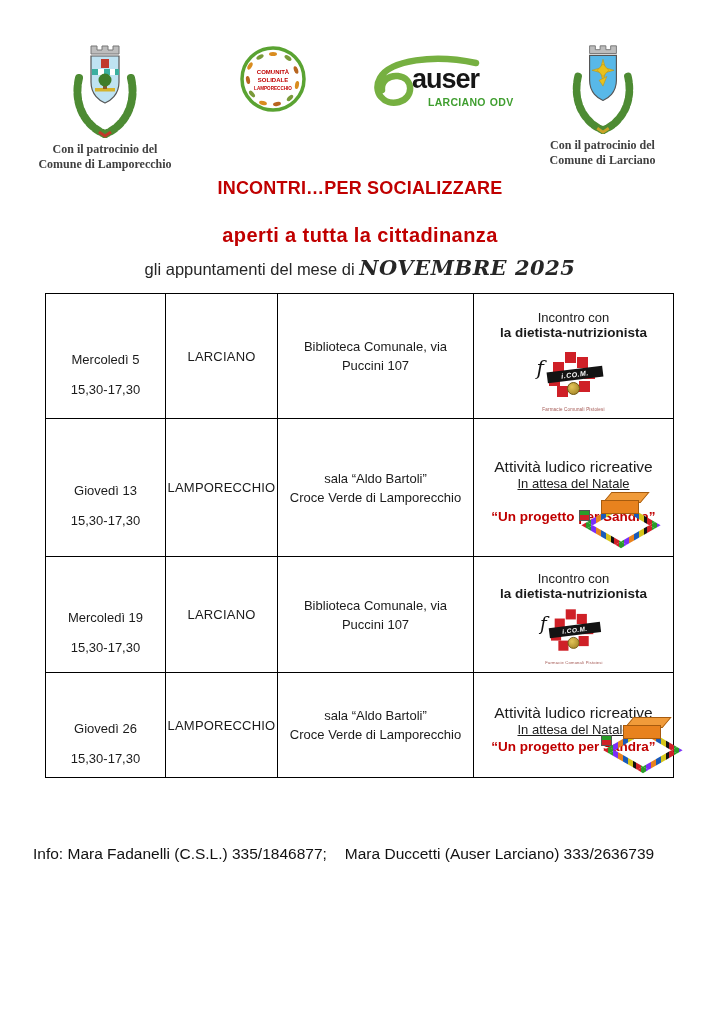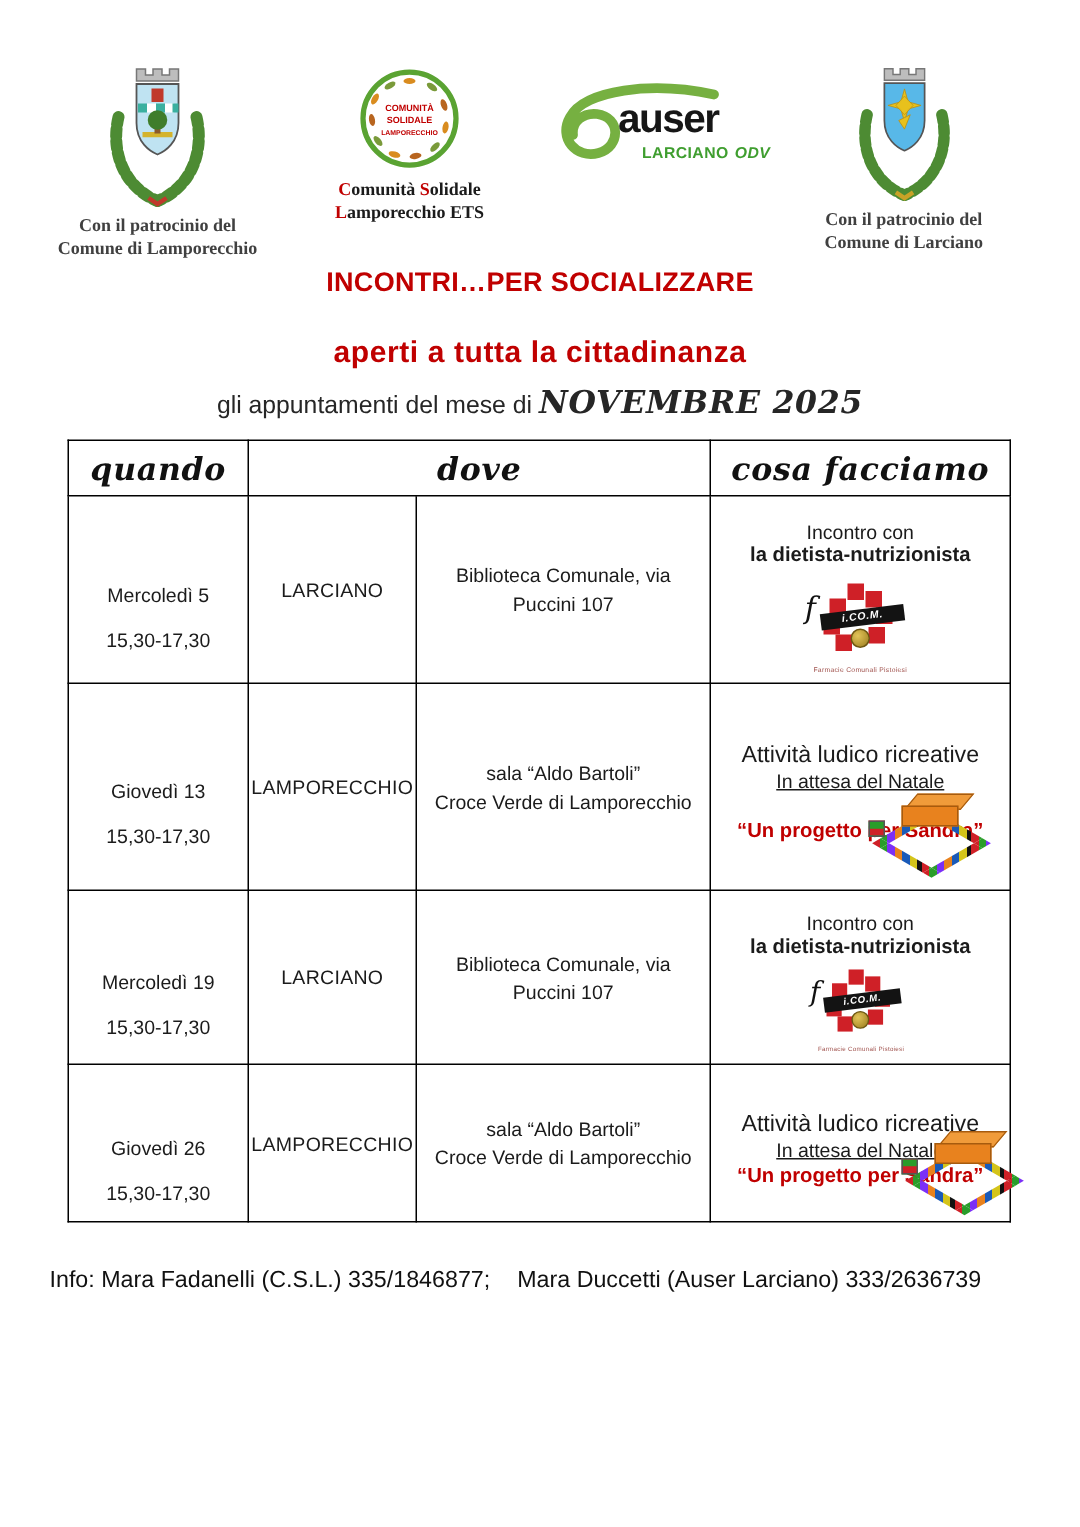--- a/index.html
+++ b/index.html
@@ -15,21 +15,21 @@
   .lb-right{left:530px;top:42px;width:145px;}
 
   .circle-logo{display:block;margin:0 auto 6px;}
   .org-caption{font-family:"Liberation Serif",serif;font-weight:700;font-size:12px;line-height:15px;}
   .org-caption .ri{color:#c00000;}
 
   .auser-wrap{position:relative;width:150px;height:70px;}
   .auser-swoosh{position:absolute;left:-4px;top:-2px;}
   .auser-word{position:absolute;left:44px;top:8px;font-size:27px;font-weight:700;letter-spacing:-1px;color:#161616;}
   .auser-sub{position:absolute;left:60px;top:40px;font-size:10.5px;font-weight:700;color:#3f9e2f;letter-spacing:.3px;}
-  .auser-sub .odv{font-style:italic;font-weight:700;margin-left:4px;}
+  .auser-sub .odv{font-weight:700;margin-left:4px;}
 
   
   .title-main{position:absolute;left:0;top:178px;width:100%;text-align:center;
               font-size:18px;font-weight:700;color:#c00000;letter-spacing:.2px;}
   .title-sub{position:absolute;left:0;top:224px;width:100%;text-align:center;
              font-size:20px;font-weight:700;color:#c00000;letter-spacing:.4px;}
   .title-lead{position:absolute;left:0;top:255px;width:100%;text-align:center;font-size:16.5px;color:#262626;}
   .title-lead .month{font-family:"DejaVu Serif",serif;font-style:italic;font-weight:700;font-size:21px;letter-spacing:.5px;}
 
   
@@ -126,24 +126,20 @@
         <ellipse cx="24" cy="58" rx="4" ry="2" fill="#d98c1f" transform="rotate(195 24 58)"></ellipse>
         <ellipse cx="13" cy="49" rx="4" ry="2" fill="#7a9a3a" transform="rotate(230 13 49)"></ellipse>
         <ellipse cx="9" cy="35" rx="4" ry="2" fill="#b8651f" transform="rotate(260 9 35)"></ellipse>
         <ellipse cx="11" cy="21" rx="4" ry="2" fill="#d98c1f" transform="rotate(300 11 21)"></ellipse>
         <ellipse cx="21" cy="12" rx="4" ry="2" fill="#7a9a3a" transform="rotate(330 21 12)"></ellipse>
       </g>
       <text x="34" y="29" text-anchor="middle" font-size="6" font-weight="bold" fill="#c00000">COMUNITÀ</text>
       <text x="34" y="37" text-anchor="middle" font-size="6" font-weight="bold" fill="#c00000">SOLIDALE</text>
       <text x="34" y="45" text-anchor="middle" font-size="4.6" font-weight="bold" fill="#c00000">LAMPORECCHIO</text>
     </svg>
-    <div class="org-caption">
-      <span class="ri">C</span><span>omunità </span><span class="ri">S</span><span>olidale</span><br>
-      <span class="ri">L</span><span>amporecchio ETS</span>
-    </div>
   </div>
 
   <div class="logo-block lb-auser">
     <div class="auser-wrap">
       <svg class="auser-swoosh" width="150" height="58" viewBox="0 0 150 58">
         <path d="M112,9 C70,0 26,6 16,24 C8,38 20,52 35,48 C50,44 50,24 34,22 C25,21 17,27 18,36" fill="none" stroke="#76b041" stroke-width="6.5" stroke-linecap="round"></path>
       </svg>
       <span class="auser-word">auser</span>
       <div class="auser-sub">
         <span>LARCIANO</span><span class="odv">ODV</span>
@@ -177,25 +173,20 @@
   </div>
 
   <table class="sched">
     <colgroup>
         <col style="width:120px">
         <col style="width:112px">
         <col style="width:196px">
         <col style="width:200px">
       </colgroup>
     <tbody>
-        <tr>
-      <th class="script">quando</th>
-      <th class="script" colspan="2">dove</th>
-      <th class="script">cosa facciamo</th>
-    </tr>
 
     <tr style="height:125px;">
       <td class="cell-when">
         <span class="day">Mercoledì 5</span>
         <span>15,30-17,30</span>
       </td>
       <td class="cell-place">LARCIANO</td>
       <td class="cell-venue">
         <span>Biblioteca Comunale, via</span><br>
         <span>Puccini 107</span>

